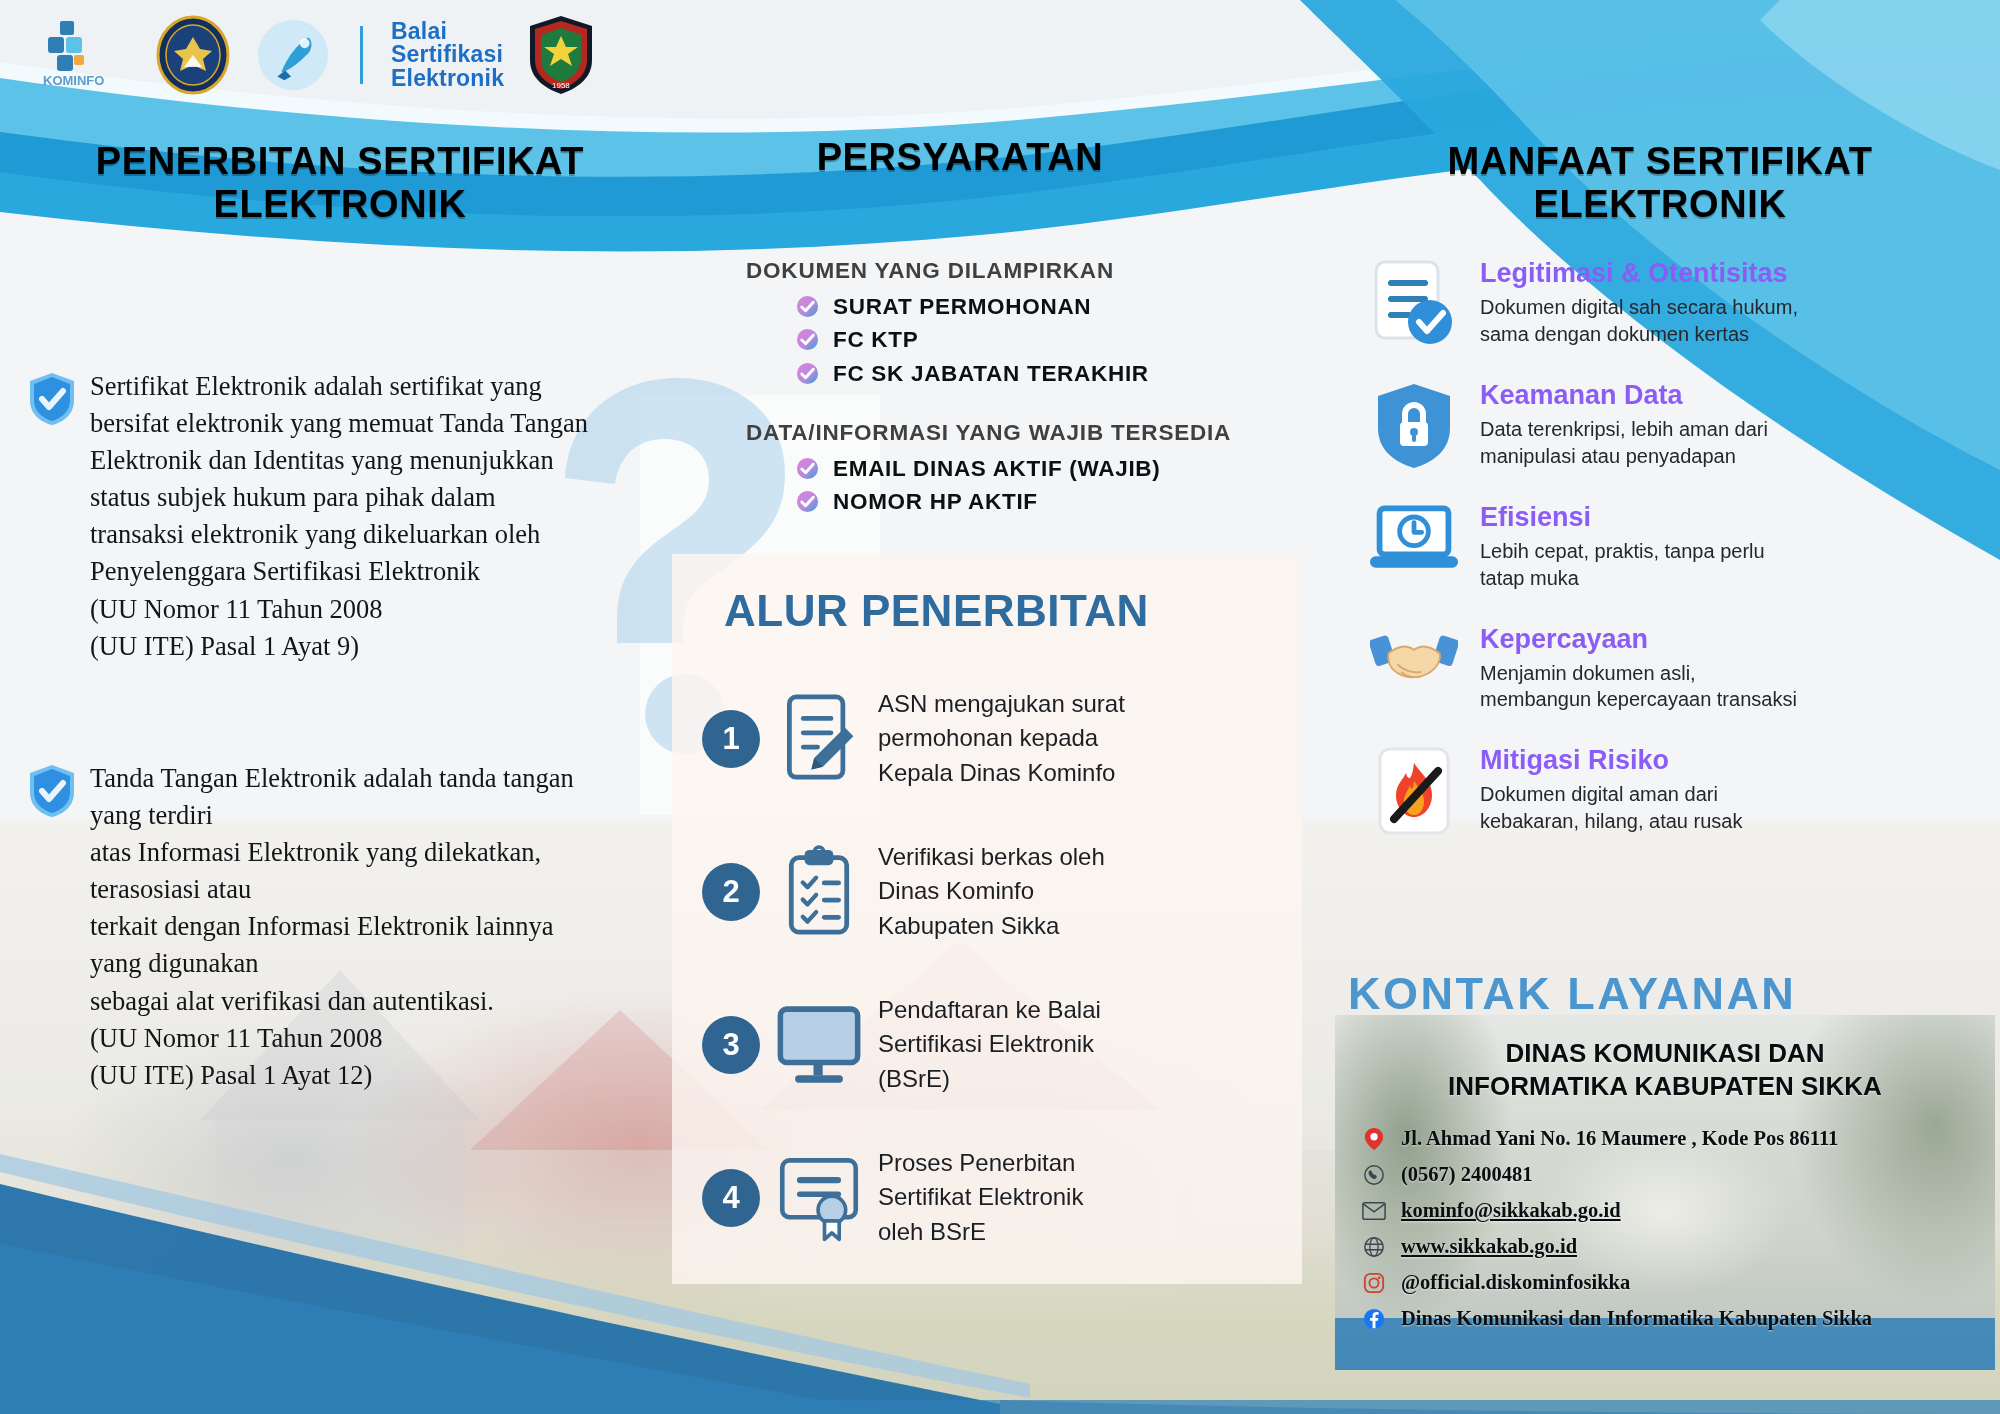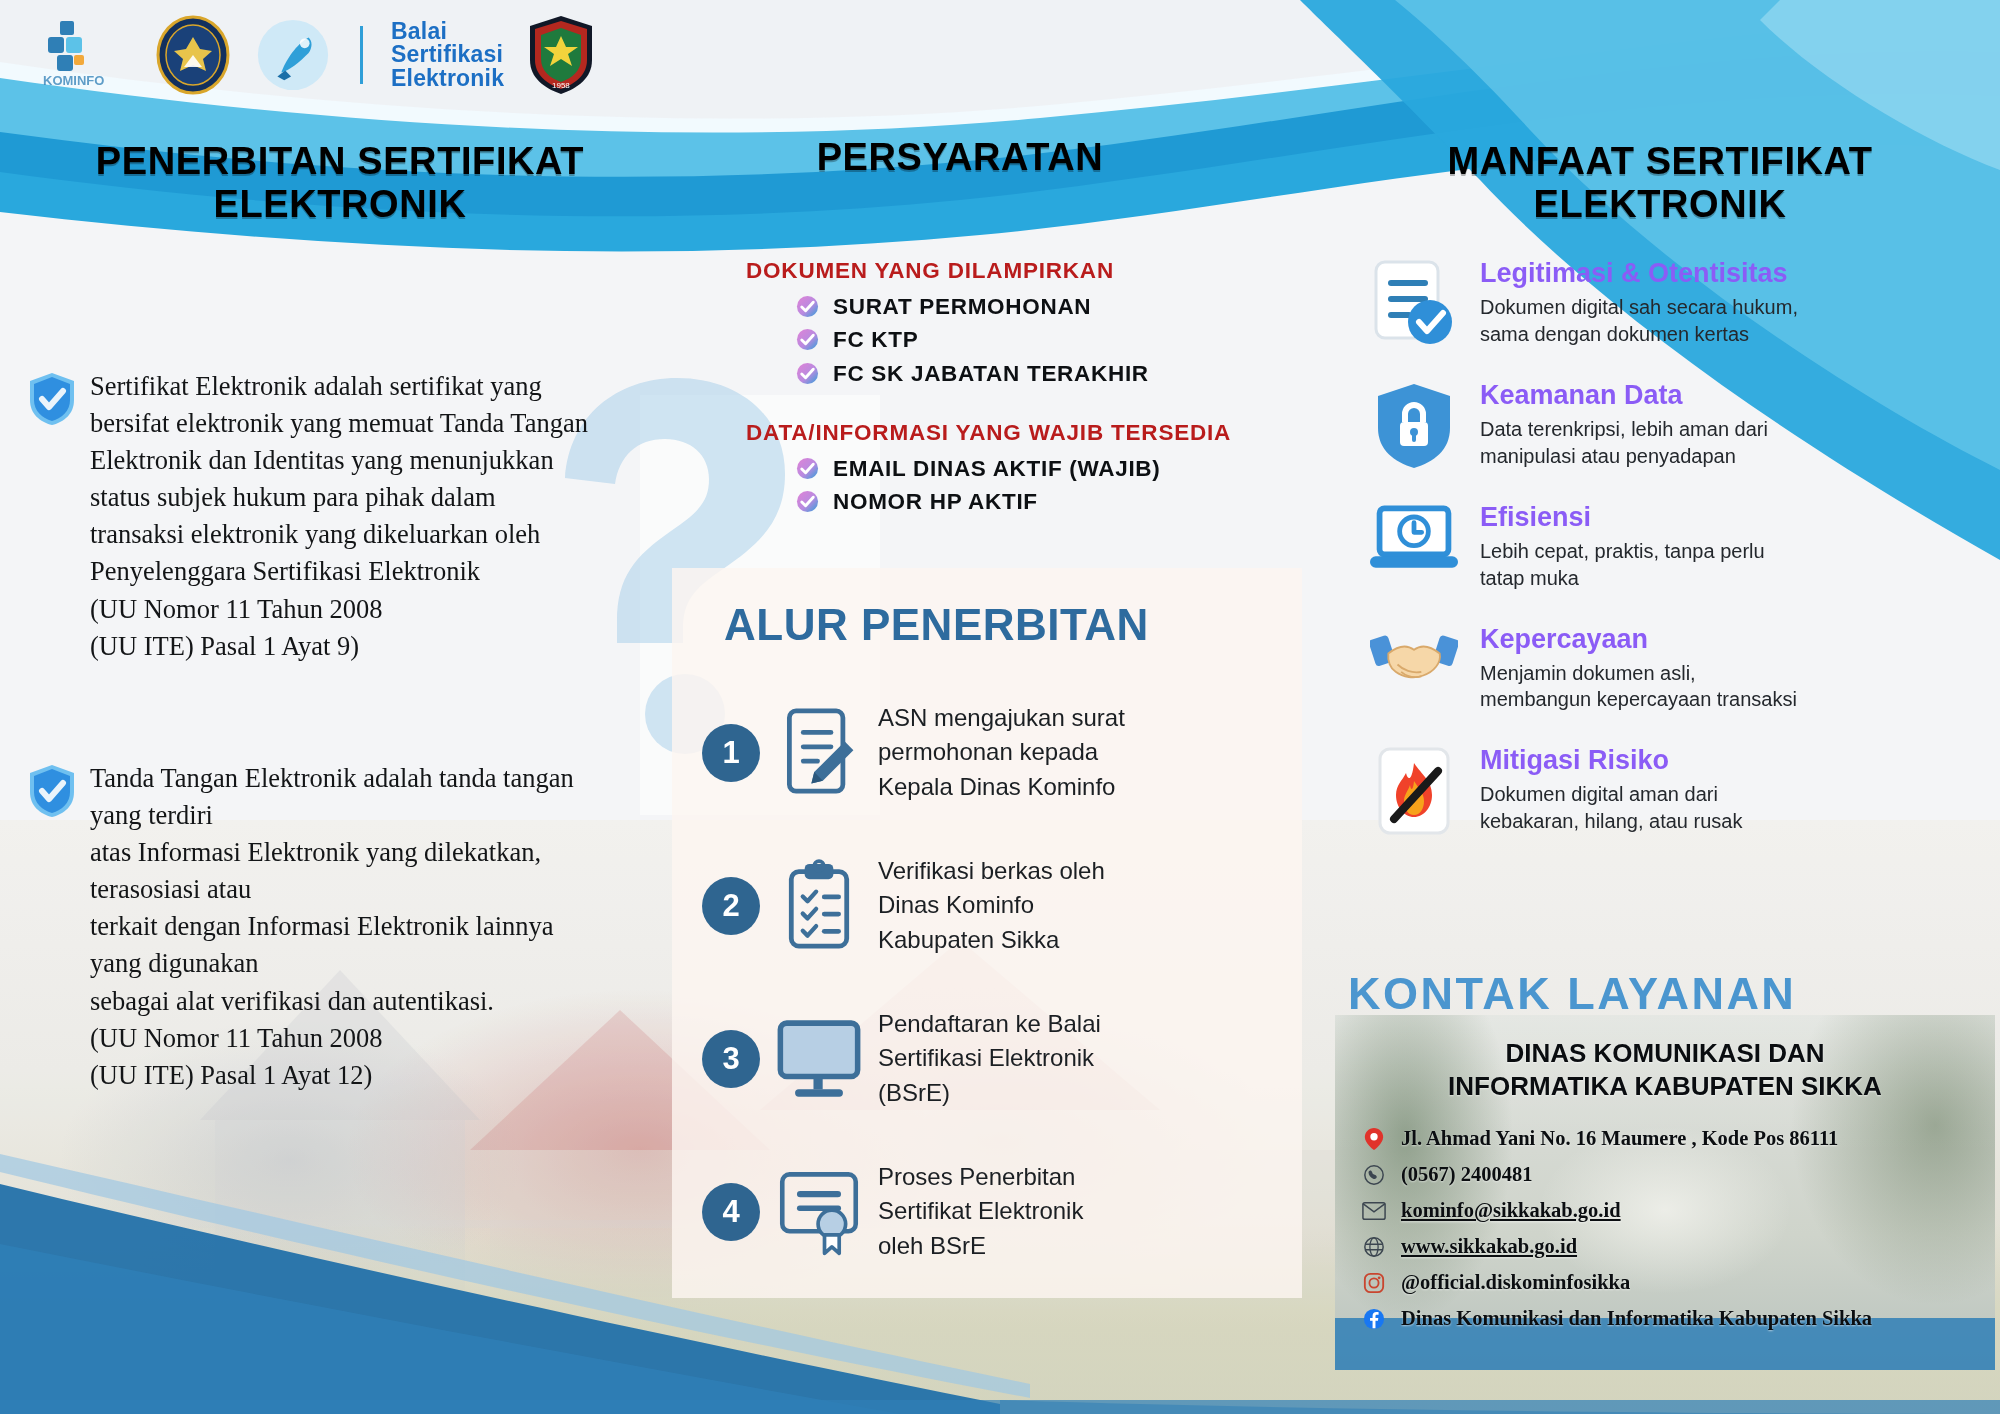--- a/index.html
+++ b/index.html
@@ -53,28 +53,28 @@
   #prose-1{left:28px;top:368px;width:620px;}
   #prose-2{left:28px;top:760px;width:630px;}
   .prose-text{
     font-family:"Liberation Serif", serif;font-size:26.5px;line-height:1.40;color:#131517;
     white-space:pre-line;
   }
   .shield-check{width:48px;height:54px;flex:0 0 auto;margin-top:4px;}
 
   
   .req{position:absolute;left:746px;top:258px;width:560px;}
-  .req h3{margin:0 0 6px 0;font-size:22.5px;font-weight:bold;letter-spacing:.8px;color:#b91c1c;}
+  .req h3{margin:0 0 6px 0;font-size:22.5px;font-weight:bold;letter-spacing:.8px;color:#404040;}
   .req h3.second{margin-top:30px;}
   .req ul{list-style:none;margin:0;padding:0 0 0 50px;}
   .req li{display:flex;align-items:center;gap:14px;font-size:22.5px;font-weight:bold;letter-spacing:.7px;color:#0d1013;line-height:1.48;}
   .cbadge{width:23px;height:23px;flex:0 0 auto;}
 
   
-  .alur{position:absolute;left:672px;top:568px;width:630px;height:730px;
+  .alur{position:absolute;left:672px;top:554px;width:630px;height:730px;
         background:rgba(253,245,240,.82);}
   .alur h2{margin:0;padding:32px 0 0 52px;font-size:44px;font-weight:bold;letter-spacing:.5px;color:#2e6b9e;}
   .steps{margin-top:26px;}
   .step{display:flex;align-items:center;gap:0;padding:0 0 0 30px;height:153px;}
   .stepnum{width:58px;height:58px;border-radius:50%;background:#2f6590;color:#fff;
            display:flex;align-items:center;justify-content:center;font-size:31px;font-weight:bold;flex:0 0 auto;}
   .stepicon{width:118px;display:flex;justify-content:center;flex:0 0 auto;}
   .steptext{font-size:24px;line-height:1.44;color:#1b1f23;white-space:pre-line;}
 
   

